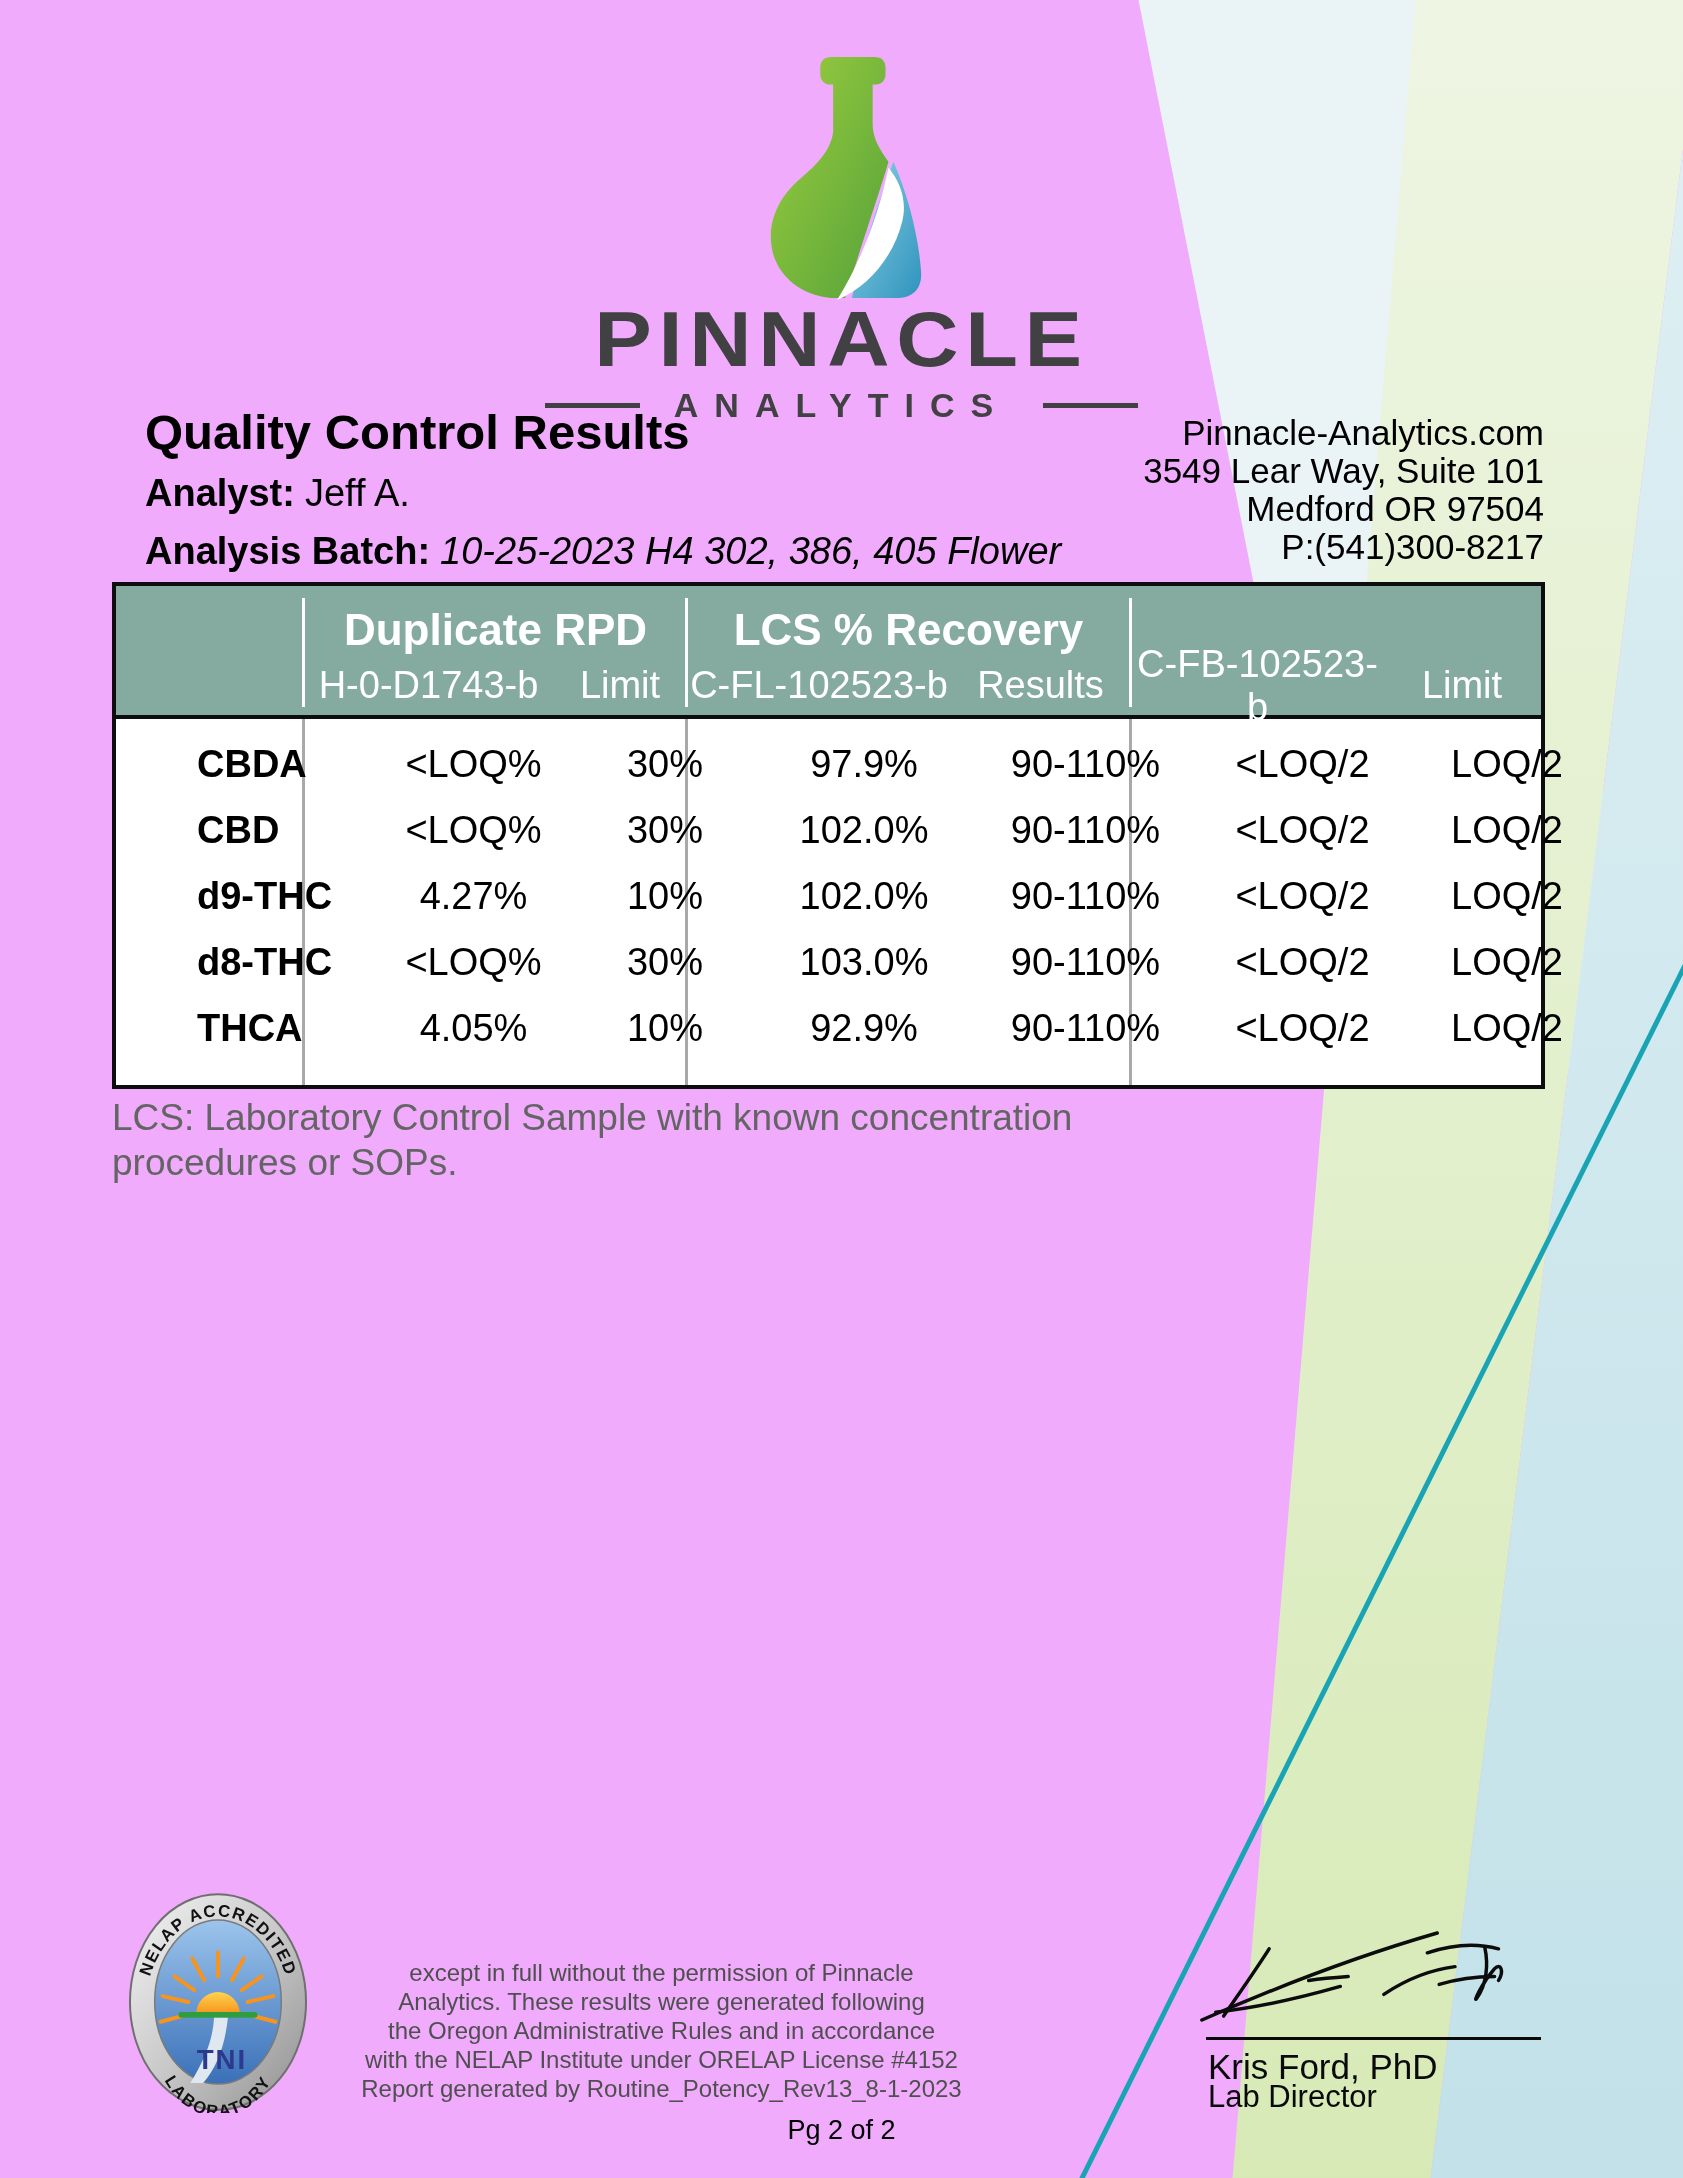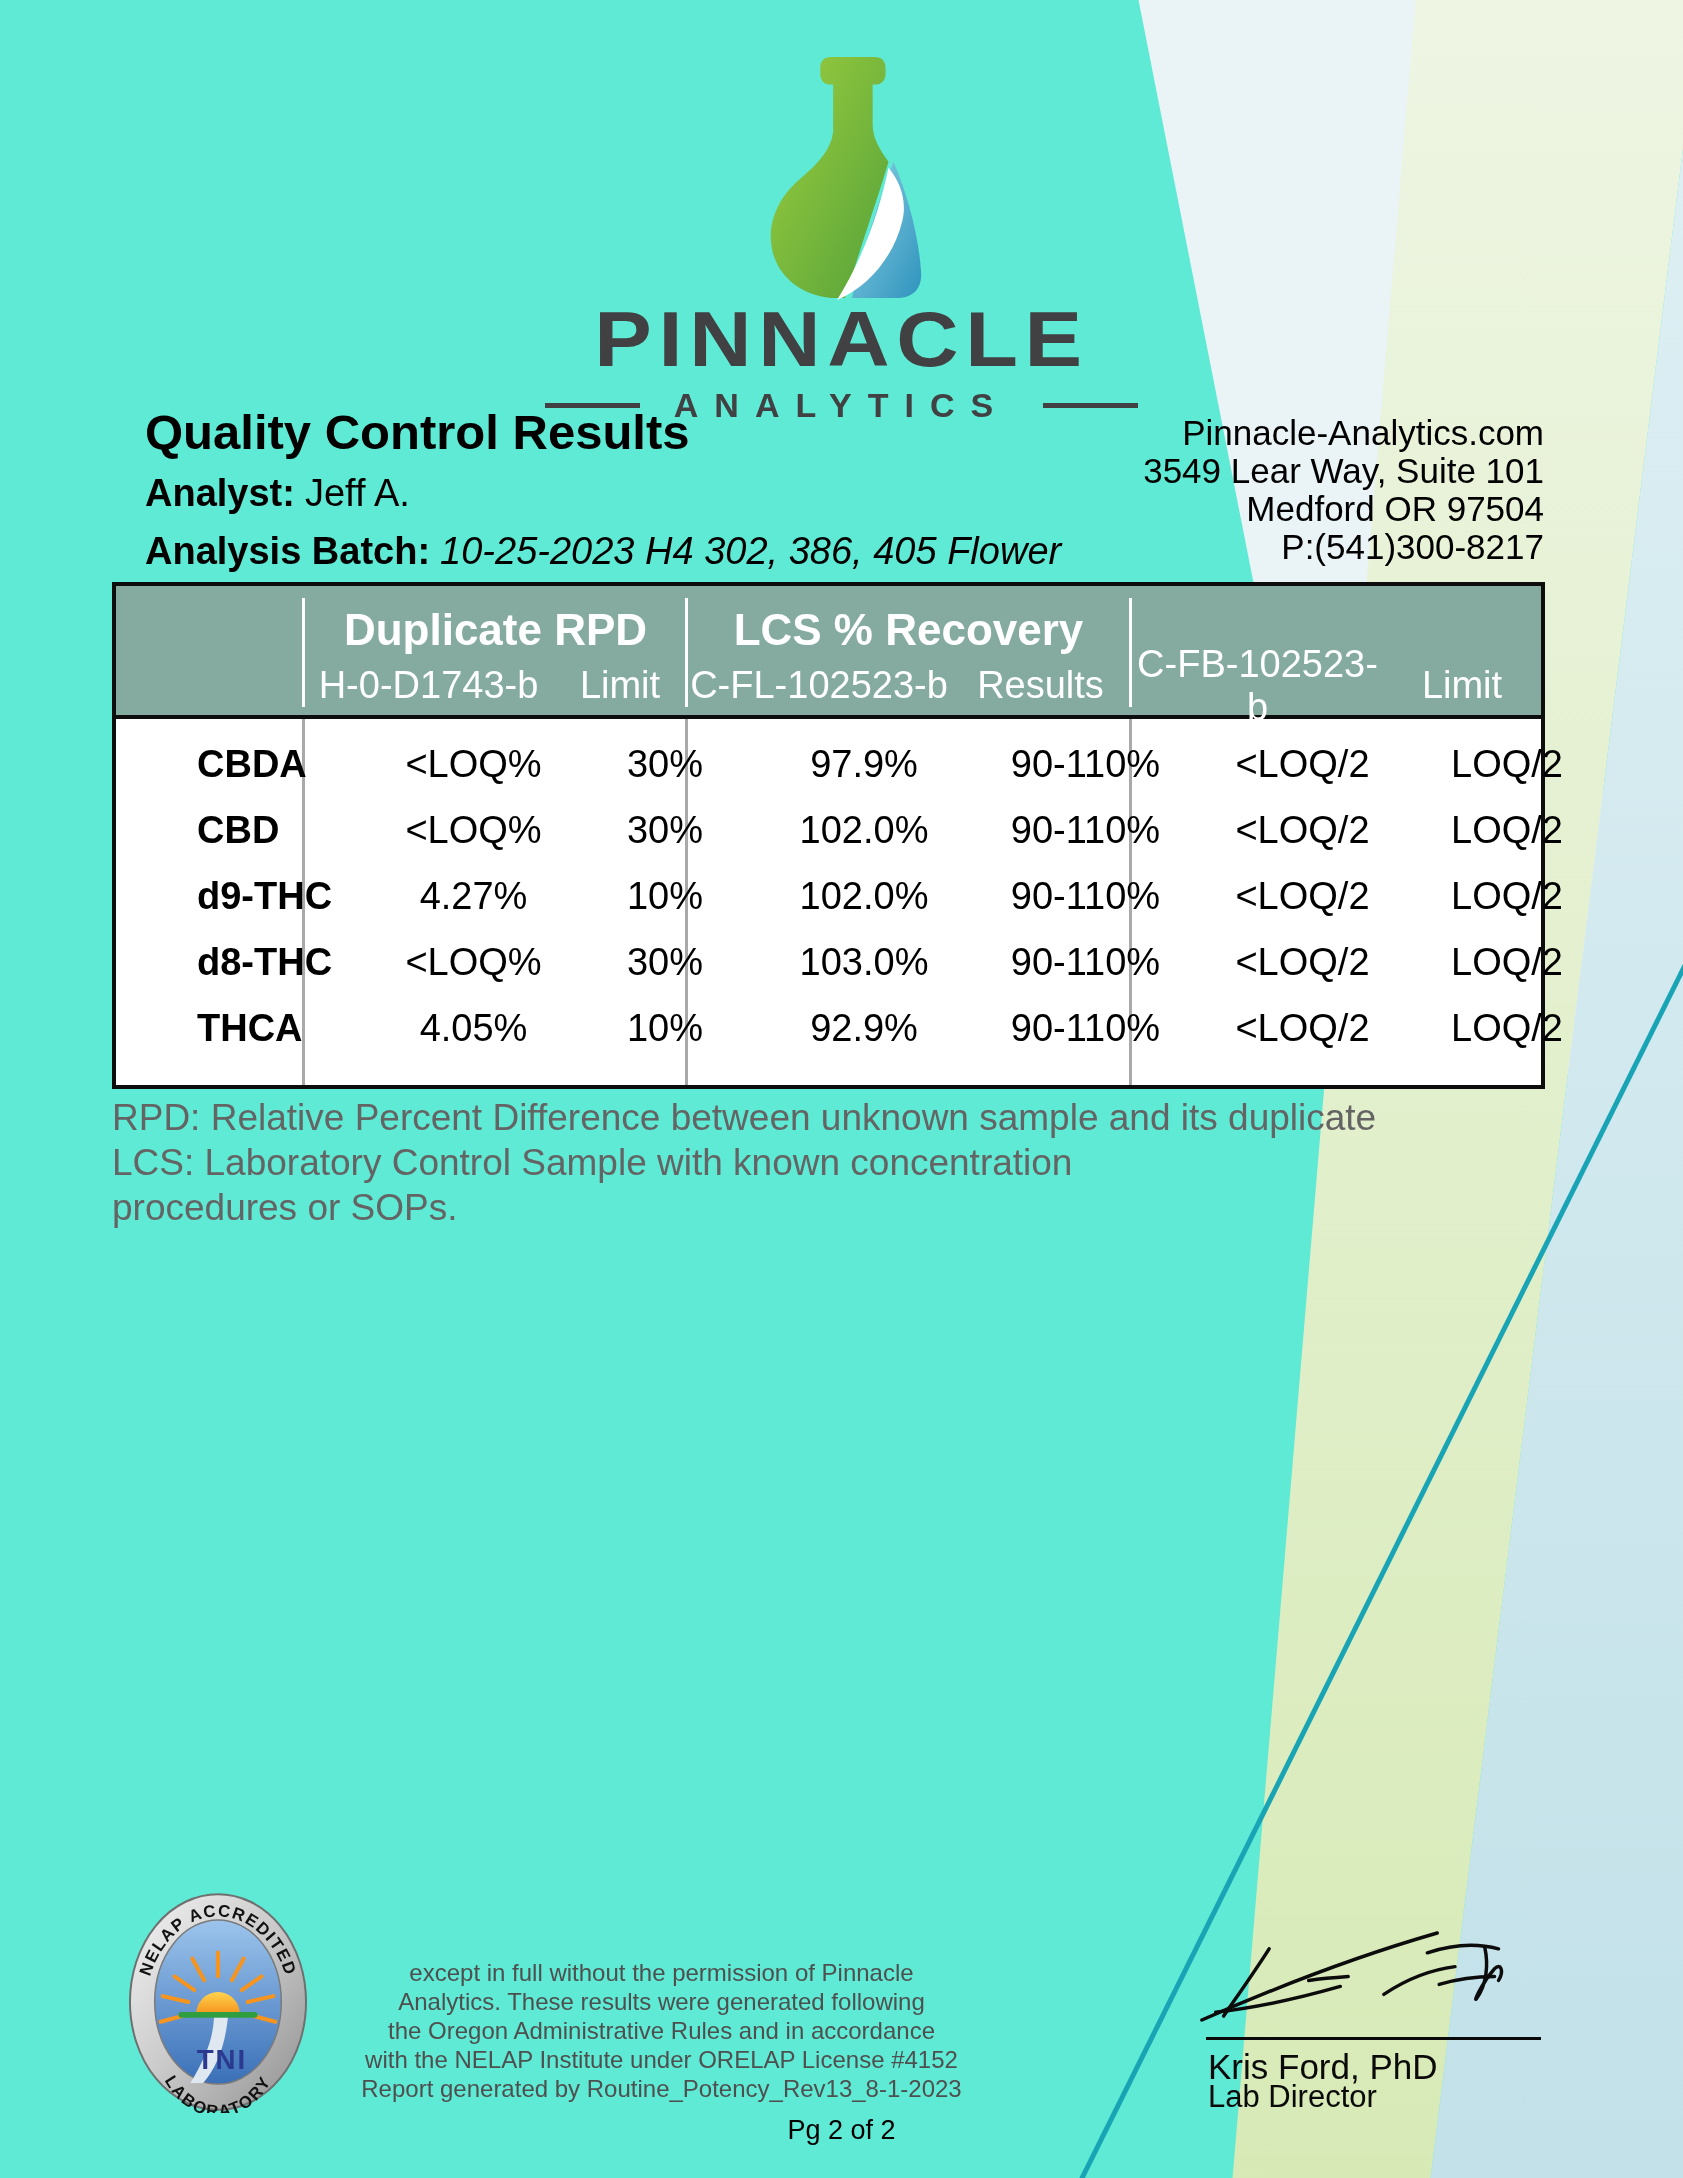--- a/index.html
+++ b/index.html
@@ -1,17 +1,17 @@
 <!DOCTYPE html>
 <html><head>
 <meta charset="utf-8">
 <style>
   html,body{margin:0;padding:0;background:#fff;}
   .page{
-    position:relative;width:1683px;height:2178px;background:#5eead4;overflow:hidden;
+    position:relative;width:1683px;height:2178px;background:#f0abfc;overflow:hidden;
     font-family:"Liberation Sans", sans-serif;color:#000;
   }
   .bg-art{position:absolute;inset:0;z-index:0;}
   .content{position:absolute;inset:0;z-index:1;}
 
   
   .flask{position:absolute;left:750px;top:51px;width:188px;height:255px;}
   .wordmark{
     position:absolute;left:0;top:295px;width:1683px;text-align:center;
     font-size:77px;font-weight:bold;color:#414042;letter-spacing:6px;
@@ -204,21 +204,20 @@
           <div class="cell-val">10%</div>
           <div class="cell-val">92.9%</div>
           <div class="cell-val">90-110%</div>
           <div class="cell-val">&lt;LOQ/2</div>
           <div class="cell-val">LOQ/2</div>
         </div>
       </div>
     </div>
 
     <div class="notes">
-      <div>RPD: Relative Percent Difference between unknown sample and its duplicate</div>
       <div>LCS: Laboratory Control Sample with known concentration</div>
       <div>procedures or SOPs.</div>
     </div>
 
     <svg class="badge" viewBox="0 0 184 224" aria-hidden="true">
       <defs>
         <linearGradient id="silver" x1="0" y1="0" x2="1" y2="1">
           <stop offset="0" stop-color="#f4f4f4"></stop>
             <stop offset="0.5" stop-color="#c9c9c9"></stop>
             <stop offset="1" stop-color="#8f8f8f"></stop>

